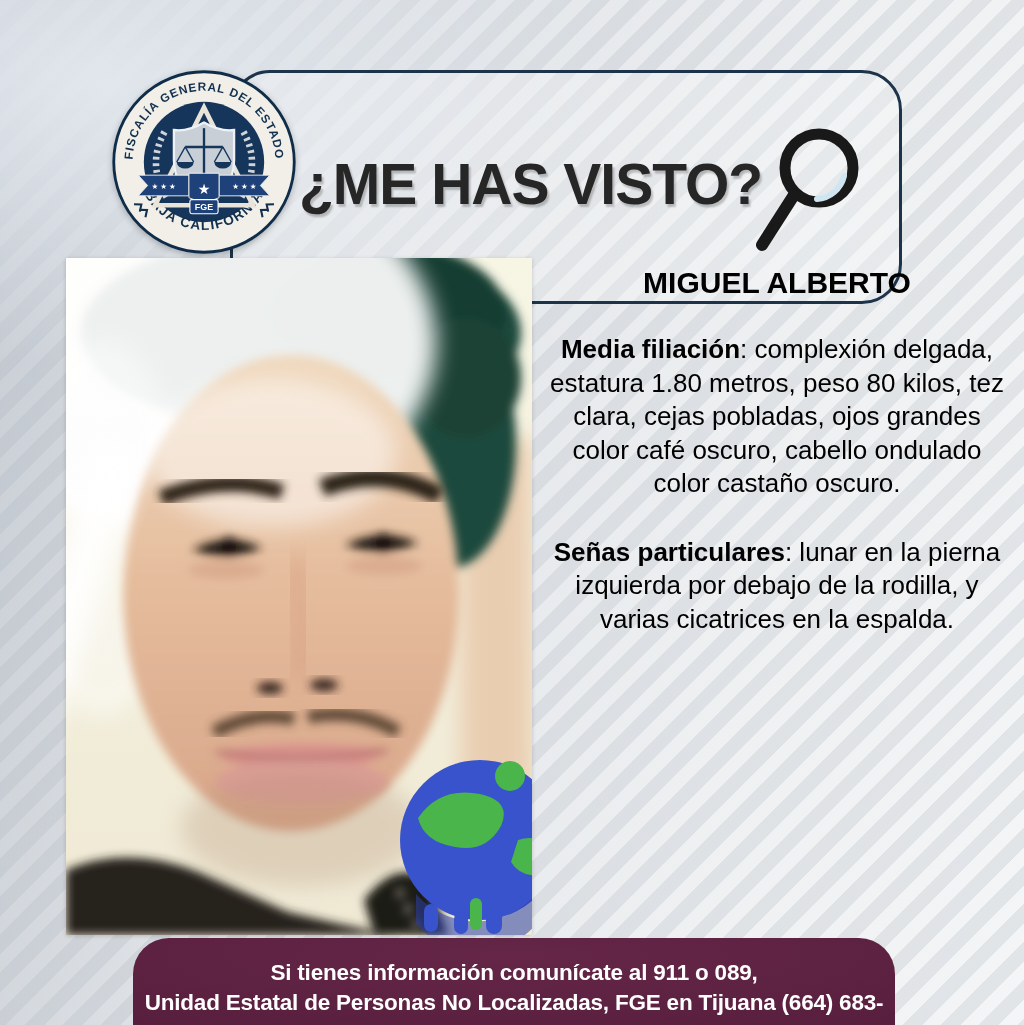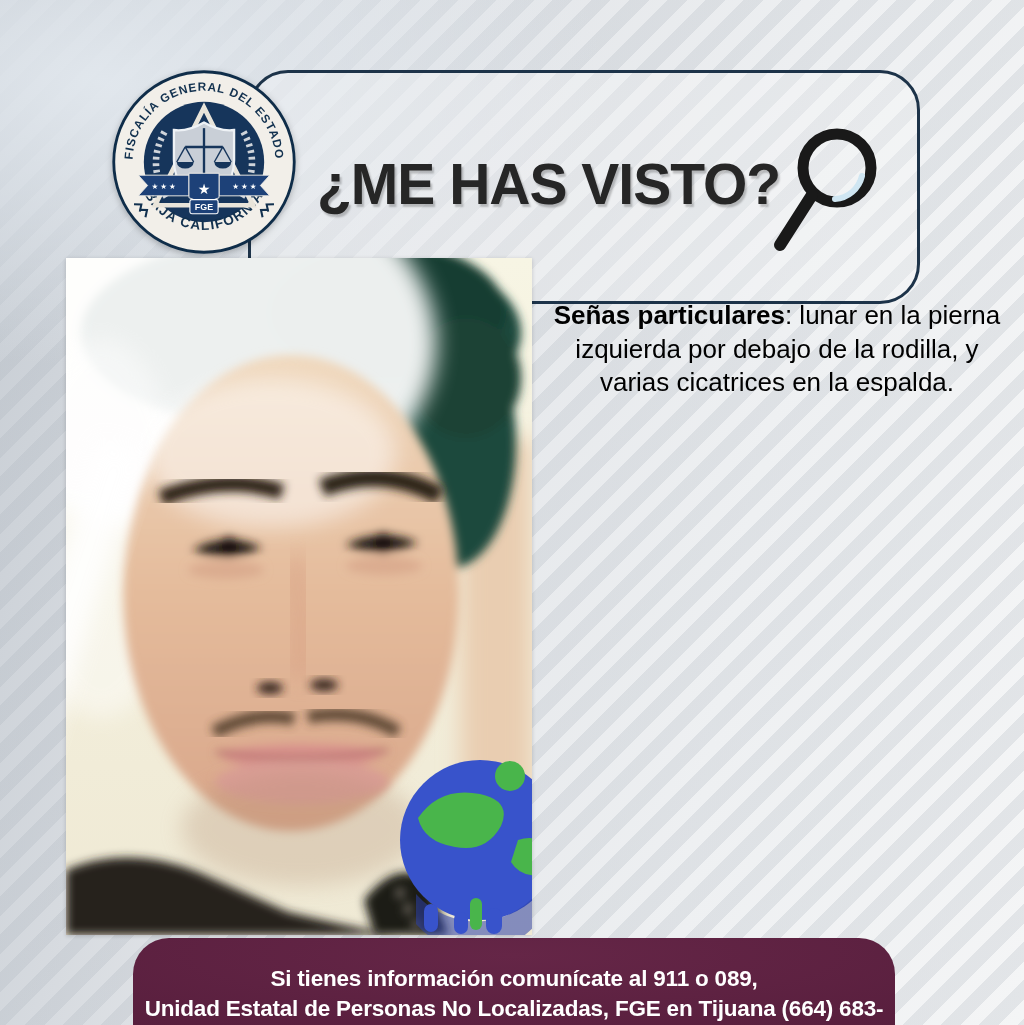--- a/index.html
+++ b/index.html
@@ -13,21 +13,21 @@
     background:repeating-linear-gradient(135deg,
       rgba(255,255,255,0) 0 13px,
       rgba(170,178,187,.24) 13px 27px);
   }
   .sheen{
     position:absolute;inset:0;
     background:radial-gradient(820px 460px at 10% 8%, rgba(226,232,238,.95), rgba(226,232,238,0) 62%);
   }
   
   .banner{
-    position:absolute;left:248px;top:70px;width:672px;height:234px;box-sizing:border-box;
+    position:absolute;left:230px;top:70px;width:672px;height:234px;box-sizing:border-box;
     border:3px solid #1d3349;border-radius:40px;
     background:rgba(251,252,253,.28);
   }
   .title{
     position:absolute;left:66px;top:50%;transform:translateY(-54%);
     font-size:57px;font-weight:800;color:#262626;white-space:nowrap;
     letter-spacing:-1px;text-shadow:2px 3px 2px rgba(0,0,0,.22);
   }
   .magnifier{position:absolute;right:34px;top:48px;width:112px;height:134px;}
   .logo{position:absolute;left:110px;top:68px;width:188px;height:188px;filter:drop-shadow(0 2px 3px rgba(0,0,0,.25));}
@@ -40,21 +40,21 @@
   .para{font-size:26px;line-height:33.5px;margin:0;}
   .para.lastseen{margin-top:7px;}
   .para.media{margin-top:31px;}
   .para.senas{margin-top:35px;}
   .para b{font-weight:700;}
   
   .footer{
     position:absolute;left:133px;top:938px;width:762px;height:87px;box-sizing:border-box;
     background:#5b2140;
     background:radial-gradient(120% 160% at 50% 20%, #652647 0%, #591f3e 60%, #4e1b37 100%);
-    border-radius:36px 36px 0 0;color:#fff;text-align:center;padding-top:26px;
+    border-radius:36px 36px 0 0;color:#fff;text-align:center;padding-top:20px;
   }
   .footer-line{font-size:22.5px;font-weight:700;line-height:30px;margin:0;letter-spacing:-0.2px;}
 </style>
 </head>
 <body>
 
 <div class="poster">
   <div class="stripes"></div>
   <div class="sheen"></div>
 
@@ -201,20 +201,22 @@
         <path d="M350,636 a80,80 0 0 0 128,-10 l0,30 a80,80 0 0 1 -128,10 z" fill="#2b3fa8" opacity="0.55"></path>
         <rect x="358" y="646" width="14" height="28" rx="7" fill="#3853cb"></rect>
         <rect x="388" y="654" width="14" height="22" rx="7" fill="#3853cb"></rect>
         <rect x="420" y="650" width="16" height="26" rx="8" fill="#3853cb"></rect>
         <rect x="404" y="640" width="12" height="32" rx="6" fill="#49b54b"></rect>
       </g>
     </svg>
   </div>
 
   <div class="info">
+    <p class="name">MIGUEL ALBERTO</p>
+    <p class="para media"><b>Media filiación</b><span>: complexión delgada, estatura 1.80 metros, peso 80 kilos, tez clara, cejas pobladas, ojos grandes color café oscuro, cabello ondulado color castaño oscuro.</span></p>
     <p class="para senas"><b>Señas particulares</b><span>: lunar en la pierna izquierda por debajo de la rodilla, y varias cicatrices en la espalda.</span></p>
   </div>
 
   <div class="footer">
     <p class="footer-line">Si tienes información comunícate al 911 o 089,</p>
     <p class="footer-line">Unidad Estatal de Personas No Localizadas, FGE en Tijuana (664) 683-9643</p>
   </div>
 </div>
 
 </body></html>

